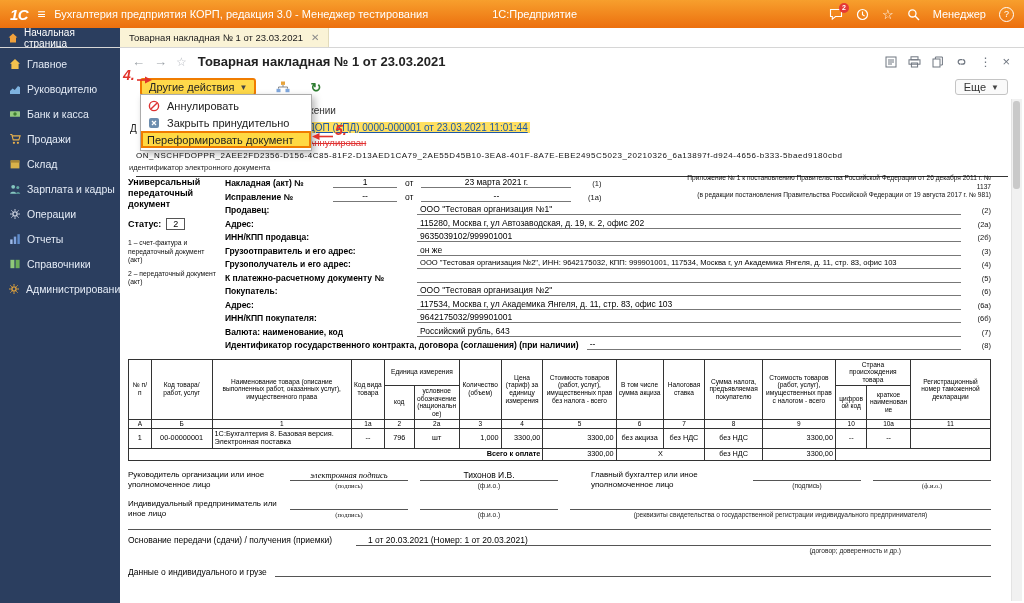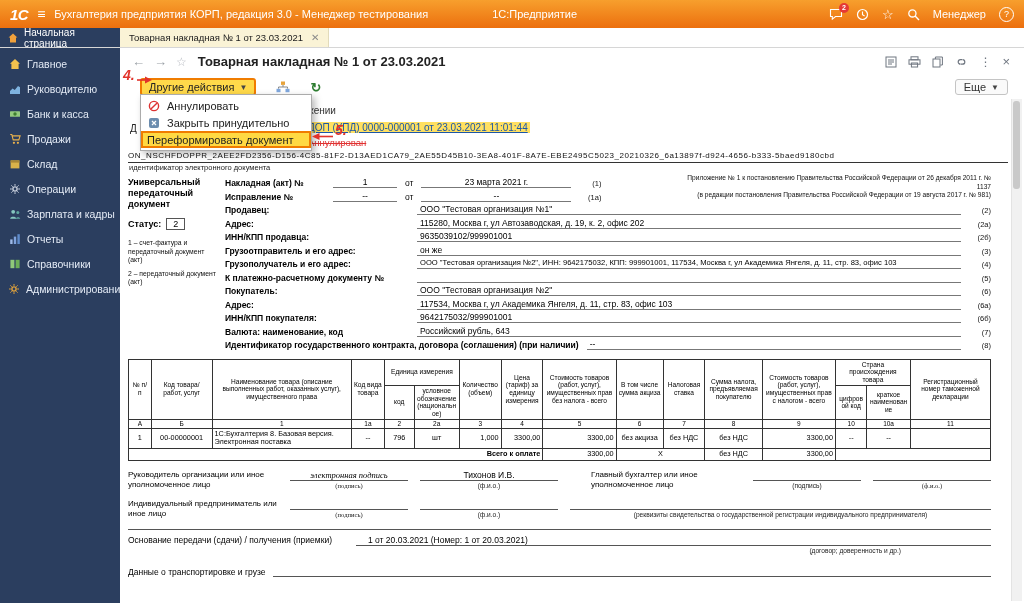--- a/index.html
+++ b/index.html
@@ -77,22 +77,22 @@
     border-left:1px solid #e3e3e3;z-index:10;}
   .vthumb{position:absolute;top:2px;left:1px;width:7px;height:88px;background:#c9c9c9;border-radius:3px;cursor:pointer;}
 
   
   .doc{position:absolute;left:8px;top:51px;right:16px;bottom:0;color:#000;}
   .edo-frag{position:absolute;left:179px;top:6px;font-size:10px;color:#333;}
   .doc-prefix{position:absolute;left:2px;top:24px;font-size:10px;color:#222;}
   .doc-link{position:absolute;left:178px;top:23px;font-size:10px;color:#1a56a8;
     text-decoration:underline;background:#ffe061;padding:0 2px;cursor:pointer;white-space:nowrap;}
   .strike{position:absolute;left:180px;top:38px;font-size:9.5px;color:#e03131;text-decoration:line-through;}
-  .hash{position:absolute;left:0;top:52px;right:0;font-size:8px;letter-spacing:.55px;white-space:nowrap;
-    overflow:hidden;border-bottom:1px solid #333;padding-bottom:2px;color:#111;}
+  .hash{position:absolute;left:8px;top:52px;right:0;font-size:8px;letter-spacing:.55px;white-space:nowrap;
+    overflow:hidden;border-bottom:1px solid #333;padding-bottom:16px;color:#111;}
   .hash-cap{position:absolute;left:1px;top:64px;font-size:7.5px;color:#222;}
 
   .doc-flow{position:absolute;left:0;top:78px;right:17px;}
   .top-split{display:flex;}
   .left-col{width:97px;flex:none;padding-right:7px;box-sizing:border-box;}
   .lc-title{font-weight:700;font-size:9px;line-height:1.2;}
   .lc-status{margin-top:9px;font-size:9px;font-weight:700;}
   .status-box{display:inline-block;border:1px solid #555;padding:0 6px;margin-left:5px;font-weight:400;}
   .lc-note{margin-top:9px;font-size:6.8px;line-height:1.25;color:#111;}
   .lc-note2{margin-top:5px;font-size:6.8px;line-height:1.25;color:#111;}
@@ -233,36 +233,36 @@
           <svg width="12" height="12" viewBox="0 0 12 12">
             <rect x="1.6" y="2.4" width="8.8" height="8" fill="#d9b24a"></rect>
             <rect x="1.6" y="2.4" width="8.8" height="2.2" fill="#a88636"></rect>
           </svg>
         </span>
       <span>Склад</span>
     </div>
     <div class="side-item">
       <span class="sicon">
           <svg width="12" height="12" viewBox="0 0 12 12">
-            <circle cx="6" cy="6" r="2.1" fill="none" stroke="#c8cfdd" stroke-width="1.4"></circle>
-            <path d="M6 1v1.8M6 9.2V11M1 6h1.8M9.2 6H11M2.4 2.4l1.3 1.3M8.3 8.3l1.3 1.3M9.6 2.4L8.3 3.7M3.7 8.3L2.4 9.6" stroke="#c8cfdd" stroke-width="1"></path>
-          </svg>
-        </span>
-      <span>Операции</span>
-    </div>
-    <div class="side-item">
-      <span class="sicon">
-          <svg width="12" height="12" viewBox="0 0 12 12">
             <circle cx="4.2" cy="3.8" r="1.9" fill="#86c7c0"></circle>
             <path d="M1.2 10.8c0-2.6 6-2.6 6 0z" fill="#86c7c0"></path>
             <circle cx="8.8" cy="4.4" r="1.5" fill="#5fa8a0"></circle>
             <path d="M6.8 10.8c.2-2 4.4-2 4.4 0z" fill="#5fa8a0"></path>
           </svg>
         </span>
       <span>Зарплата и кадры</span>
+    </div>
+    <div class="side-item">
+      <span class="sicon">
+          <svg width="12" height="12" viewBox="0 0 12 12">
+            <circle cx="6" cy="6" r="2.1" fill="none" stroke="#c8cfdd" stroke-width="1.4"></circle>
+            <path d="M6 1v1.8M6 9.2V11M1 6h1.8M9.2 6H11M2.4 2.4l1.3 1.3M8.3 8.3l1.3 1.3M9.6 2.4L8.3 3.7M3.7 8.3L2.4 9.6" stroke="#c8cfdd" stroke-width="1"></path>
+          </svg>
+        </span>
+      <span>Операции</span>
     </div>
     <div class="side-item">
       <span class="sicon">
           <svg width="12" height="12" viewBox="0 0 12 12">
             <rect x="1.2" y="6.4" width="2.4" height="4.6" fill="#9db9e8"></rect>
             <rect x="4.8" y="3.6" width="2.4" height="7.4" fill="#7fa3dd"></rect>
             <rect x="8.4" y="1.2" width="2.4" height="9.8" fill="#5f8ccc"></rect>
           </svg>
         </span>
       <span>Отчеты</span>
@@ -570,21 +570,21 @@
 
         <div class="basis">
           <span class="b-label">Основание передачи (сдачи) / получения (приемки)</span>
           <div class="b-col">
             <div class="b-line">1 от 20.03.2021 (Номер: 1 от 20.03.2021)</div>
             <div class="b-cap">(договор; доверенность и др.)</div>
           </div>
         </div>
 
         <div class="transport">
-          <span>Данные о транспортировке и грузе</span>
+          <span>Данные о индивидуального и грузе</span>
           <span class="t-line"></span>
         </div>
       </div>
     </div>
 
     <div class="dropdown">
       <div class="menu-item">
         <span class="mi-icon">
           <svg width="12" height="12" viewBox="0 0 12 12">
               <circle cx="6" cy="6" r="4.6" fill="none" stroke="#d33" stroke-width="1.4"></circle>

